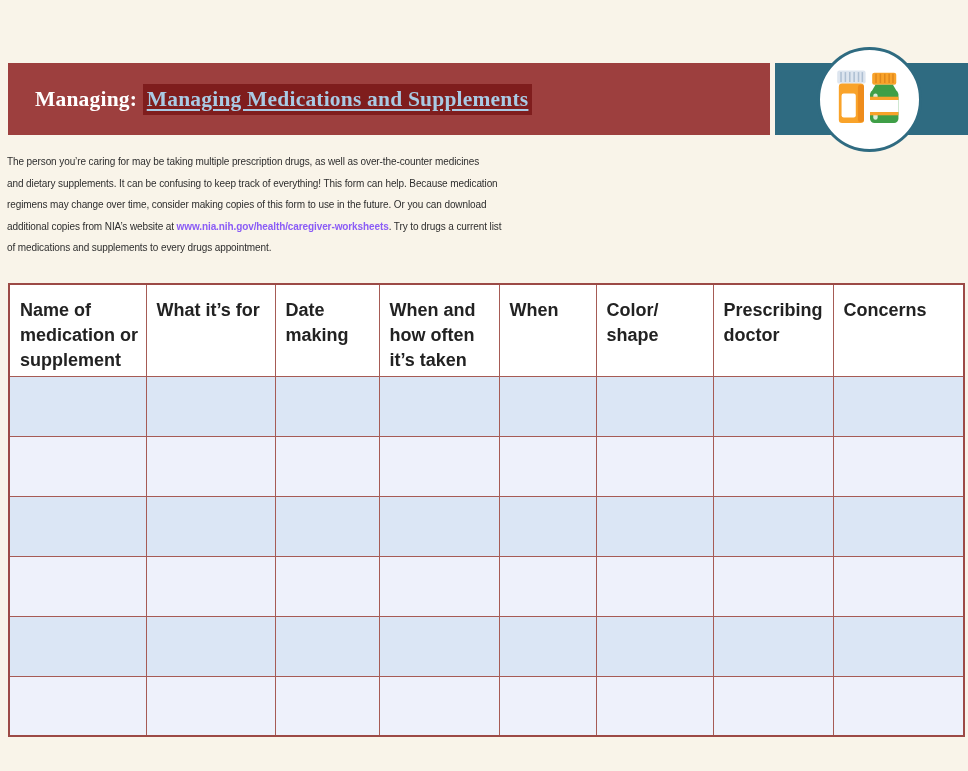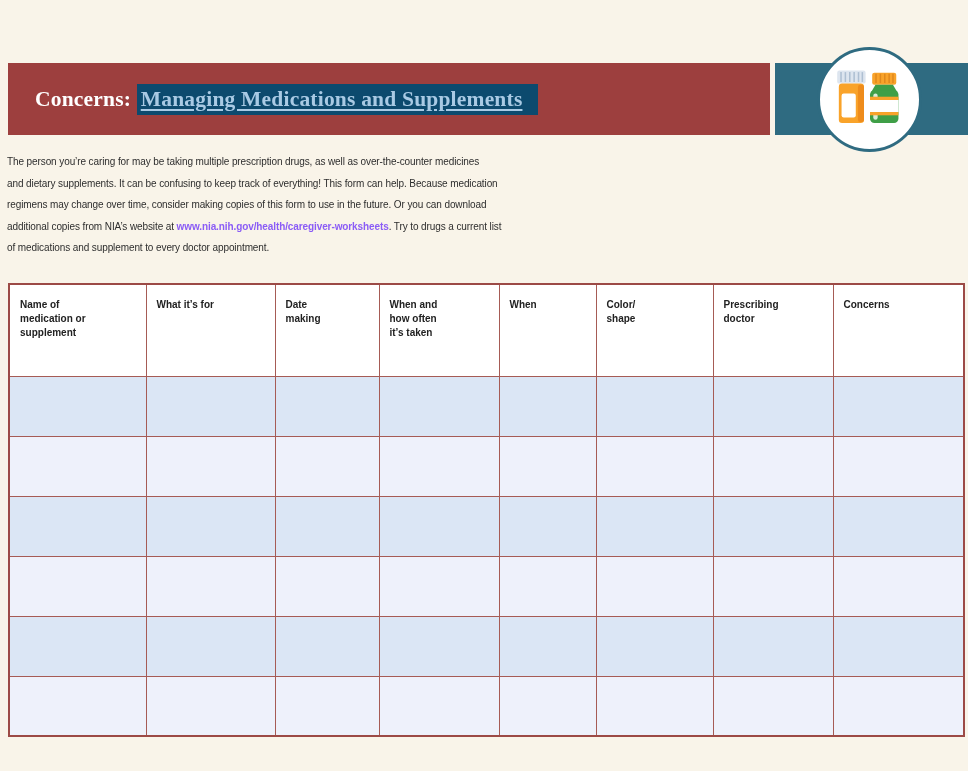--- a/index.html
+++ b/index.html
@@ -27,24 +27,24 @@
     margin: 0;
     font-family: "Liberation Serif", "DejaVu Serif", serif;
     font-size: 21.5px;
     font-weight: bold;
     letter-spacing: 0.2px;
     white-space: nowrap;
   }
   .title-prefix { color: #ffffff; }
   .title-highlight {
     color: #a9cae4;
-    background: #0c4a6e;
+    background: #7f1d1d;
     text-decoration: underline;
     text-underline-offset: 3px;
-    padding: 3px 16px 4px 4px;
+    padding: 3px 4px 4px 4px;
   }
   .banner-teal {
     position: absolute;
     left: 775px; top: 63px;
     width: 193px; height: 72px;
     background: #2f6b81;
   }
   .icon-circle {
     position: absolute;
     left: 817px; top: 47px;
@@ -86,38 +86,38 @@
   .med-table th, .med-table td {
     border: 1px solid #a65b55;
     box-sizing: border-box;
   }
   .med-table th {
     background: #ffffff;
     height: 92px;
     vertical-align: top;
     text-align: left;
     padding: 13px 6px 0 10px;
-    font-size: 10px;
+    font-size: 18px;
     font-weight: bold;
     color: #222222;
     line-height: 1.38;
     white-space: pre-line;
   }
   .med-table td { height: 60px; }
   .med-table tbody tr:nth-child(odd) td  { background: #dbe6f5; }
   .med-table tbody tr:nth-child(even) td { background: #eef1fb; }
 </style>
 </head>
 <body>
 
 <div class="page">
 
   <div class="banner-red">
     <h1 class="page-title">
-      <span class="title-prefix">Concerns: </span><span class="title-highlight">Managing Medications and Supplements</span>
+      <span class="title-prefix">Managing: </span><span class="title-highlight">Managing Medications and Supplements</span>
     </h1>
   </div>
   <div class="banner-teal"></div>
   <div class="icon-circle">
     <svg width="70" height="60" viewBox="0 0 64 54">
 
       <rect x="2" y="0" width="26" height="12" rx="2" fill="#dde5ef"></rect>
       <g stroke="#aebfd2" stroke-width="1.4">
         <line x1="5.5" y1="1.5" x2="5.5" y2="10.5"></line>
         <line x1="9.5" y1="1.5" x2="9.5" y2="10.5"></line>
@@ -145,21 +145,21 @@
       <rect x="32" y="27" width="26" height="11" fill="#ffffff"></rect>
       <rect x="32" y="38" width="26" height="3" fill="#f9a32a"></rect>
     </svg>
   </div>
 
   <div class="intro">
     <div class="intro-line">The person you’re caring for may be taking multiple prescription drugs, as well as over-the-counter medicines</div>
     <div class="intro-line">and dietary supplements. It can be confusing to keep track of everything! This form can help. Because medication</div>
     <div class="intro-line">regimens may change over time, consider making copies of this form to use in the future. Or you can download</div>
     <div class="intro-line"><span>additional copies from NIA’s website at </span><a class="nia-link" href="#">www.nia.nih.gov/health/caregiver-worksheets</a><span>. Try to drugs a current list</span></div>
-    <div class="intro-line">of medications and supplement to every doctor appointment.</div>
+    <div class="intro-line">of medications and supplements to every drugs appointment.</div>
   </div>
 
   <table class="med-table">
     <colgroup>
       <col style="width:137px">
         <col style="width:129px">
         <col style="width:104px">
         <col style="width:120px">
       <col style="width:97px">
         <col style="width:117px">

